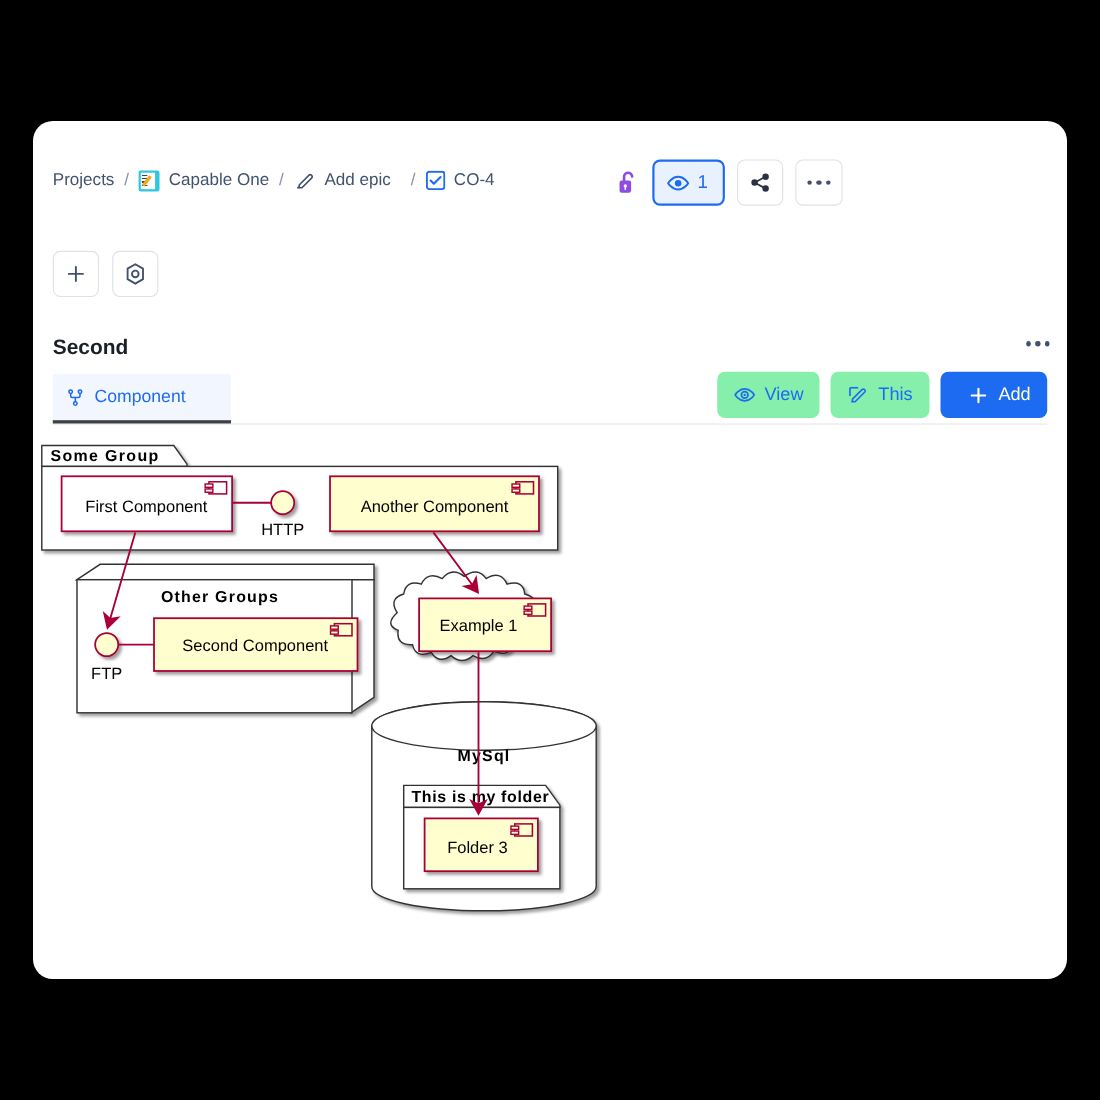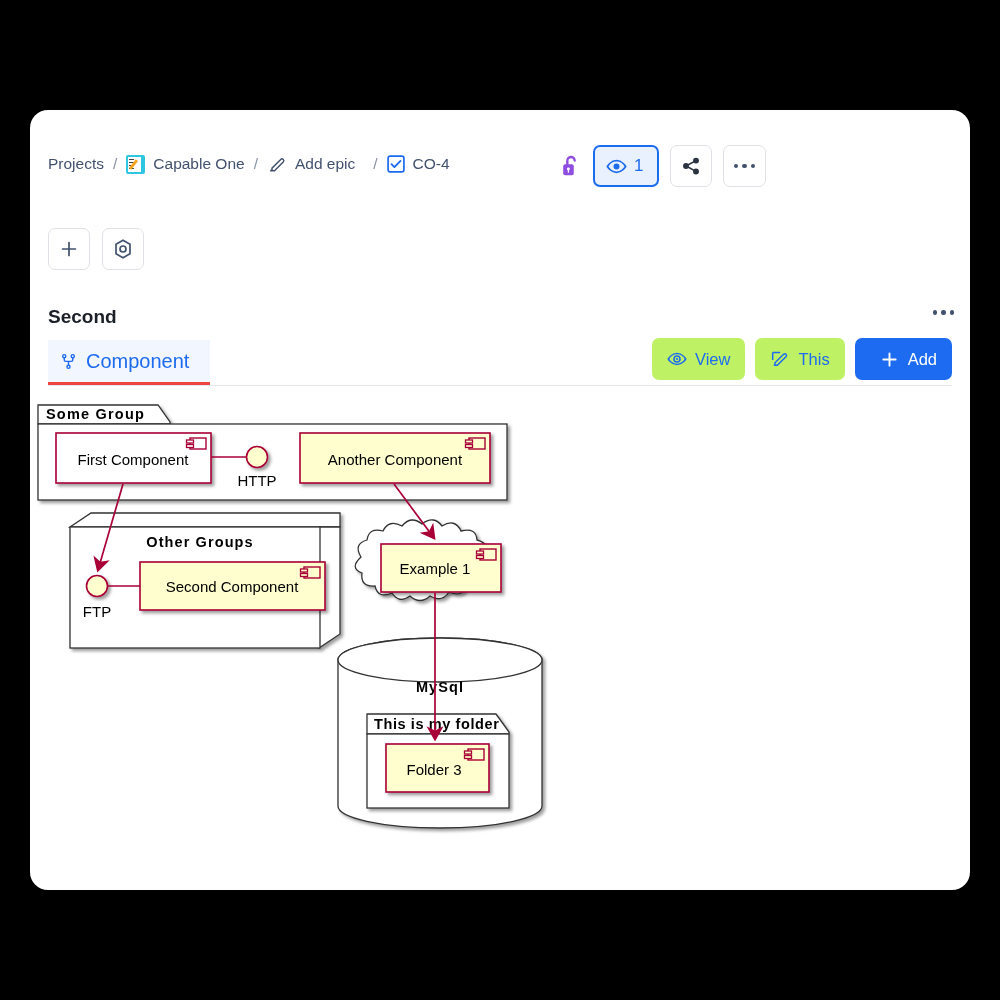--- a/index.html
+++ b/index.html
@@ -101,29 +101,29 @@
     position:absolute; left:18px; top:230px;
     width: 904px; height:46px;
     border-bottom: 1px solid #E4E6EA;
   }
   .tab {
     position:absolute; left:0; top:0;
     height:45px; width:162px;
     background:#F2F6FE;
     display:flex; align-items:center; gap:9px;
     padding-left:12px;
-    color:#1D6BF0; font-size:20px;
-    border-bottom:3px solid #ef4444;
+    color:#1D6BF0; font-size:16px;
+    border-bottom:3px solid #404040;
   }
   .tool-btns { position:absolute; right:0; top:-2px; display:flex; gap:10px; align-items:center; }
   .tb {
     height:42px; border-radius:7px; display:flex; align-items:center;
     gap:8px; padding:0 15px; font-size:16.5px; font-weight:500;
   }
-  .tb-light { background:#bef264; color:#1D6BF0;text-align:center; }
+  .tb-light { background:#86efac; color:#1D6BF0;text-align:center; }
   .tb-solid { background:#1D6BF0; color:#fff;padding-left:24px; }
 
   
   #canvas { position:absolute; left:0; top:282px; width:760px; height:498px; }
   #canvas svg { display:block; }
 </style>
 </head>
 <body>
 
 <div id="app">

